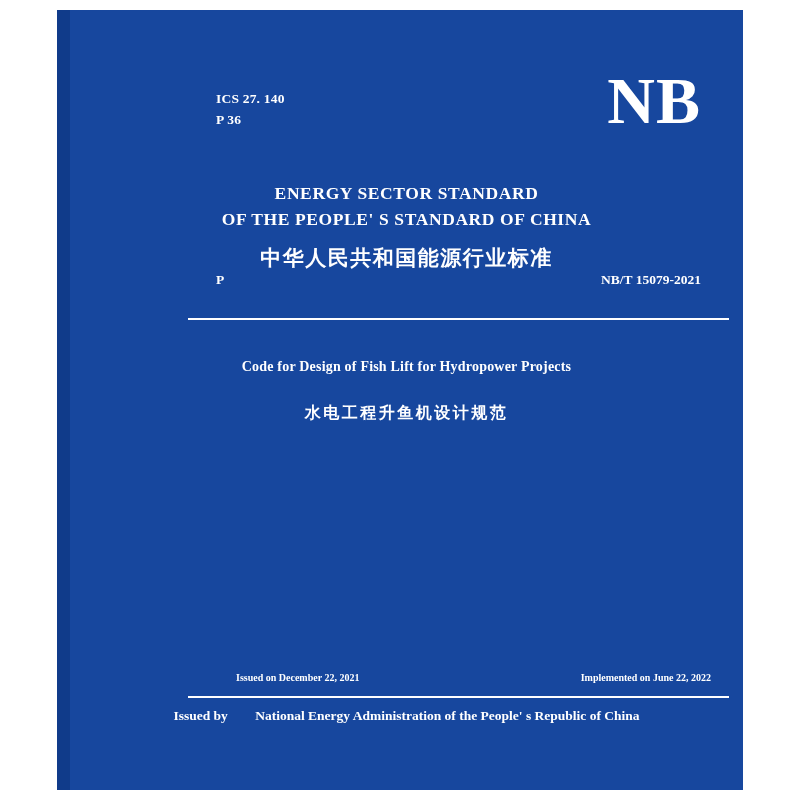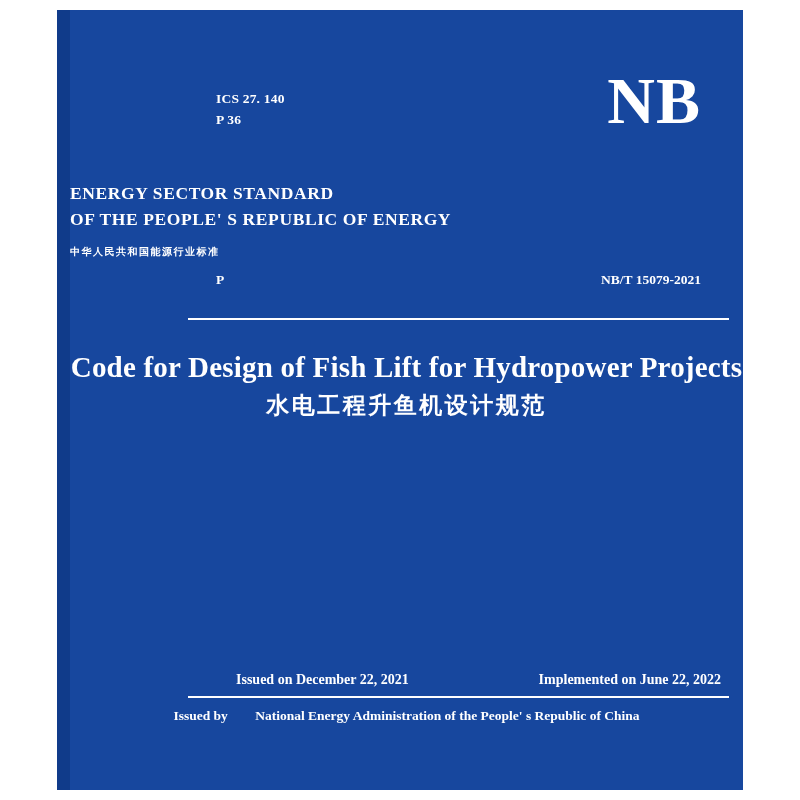--- a/index.html
+++ b/index.html
@@ -61,34 +61,35 @@
     font-weight: bold;
     font-size: 66px;
     letter-spacing: 1px;
     line-height: 66px;
   }
   .org-block {
     position: absolute;
     left: 0;
     right: 0;
     top: 170px;
+    text-align: center;
   }
   .org-en1, .org-en2 {
     font-weight: bold;
     font-size: 17.5px;
     letter-spacing: 0.6px;
     line-height: 26px;
   }
   .org-cn {
     font-family: "DejaVu Sans", sans-serif;
     font-weight: bold;
-    font-size: 10px;
+    font-size: 21px;
     letter-spacing: 1.5px;
     line-height: 28px;
-    margin-top: 6px;
+    margin-top: 12px;
   }
   .meta-row {
     position: absolute;
     left: 146px;
     right: 42px;
     top: 262px;
     display: flex;
     justify-content: space-between;
     align-items: baseline;
     font-weight: bold;
@@ -104,41 +105,41 @@
   }
   .title-block {
     position: absolute;
     left: 0;
     right: 0;
     top: 342px;
     text-align: center;
   }
   .title-en {
     font-weight: bold;
-    font-size: 29px;
+    font-size: 14px;
     letter-spacing: 0.2px;
     line-height: 30px;
   }
   .title-cn {
     font-family: "DejaVu Sans", sans-serif;
     font-weight: bold;
-    font-size: 23px;
+    font-size: 16px;
     letter-spacing: 2.5px;
     line-height: 34px;
-    margin-top: 6px;
+    margin-top: 14px;
   }
   .dates-row {
     position: absolute;
     left: 118px;
-    right: 8px;
+    right: 18px;
     top: 662px;
     display: flex;
     justify-content: space-between;
     font-weight: bold;
-    font-size: 14px;
+    font-size: 10px;
   }
   .dates-row .d-left { margin-left: 48px; }
   .dates-row .d-right { margin-right: 14px; }
   .rule-bottom {
     position: absolute;
     left: 118px;
     right: 14px;
     top: 686px;
     height: 2px;
     background: #ffffff;
@@ -166,21 +167,21 @@
 
       <div class="ics-block">
         <div>ICS 27. 140</div>
         <div>P 36</div>
       </div>
 
       <div class="nb-logo">NB</div>
 
       <div class="org-block">
         <div class="org-en1">ENERGY SECTOR STANDARD</div>
-        <div class="org-en2">OF THE PEOPLE' S REPUBLIC OF ENERGY</div>
+        <div class="org-en2">OF THE PEOPLE' S STANDARD OF CHINA</div>
         <div class="org-cn">中华人民共和国能源行业标准</div>
       </div>
 
       <div class="meta-row">
         <span>P</span>
         <span>NB/T 15079-2021</span>
       </div>
 
       <div class="rule-top"></div>
 

